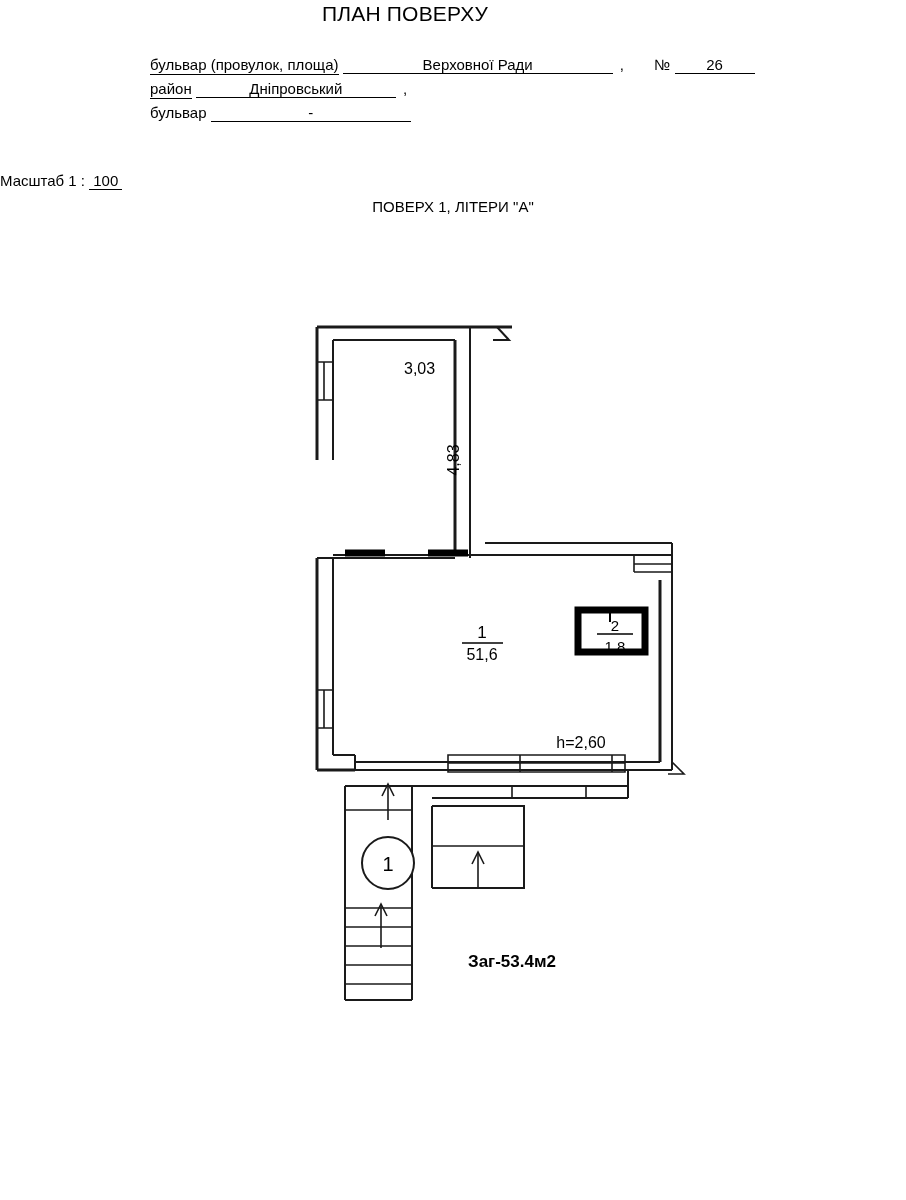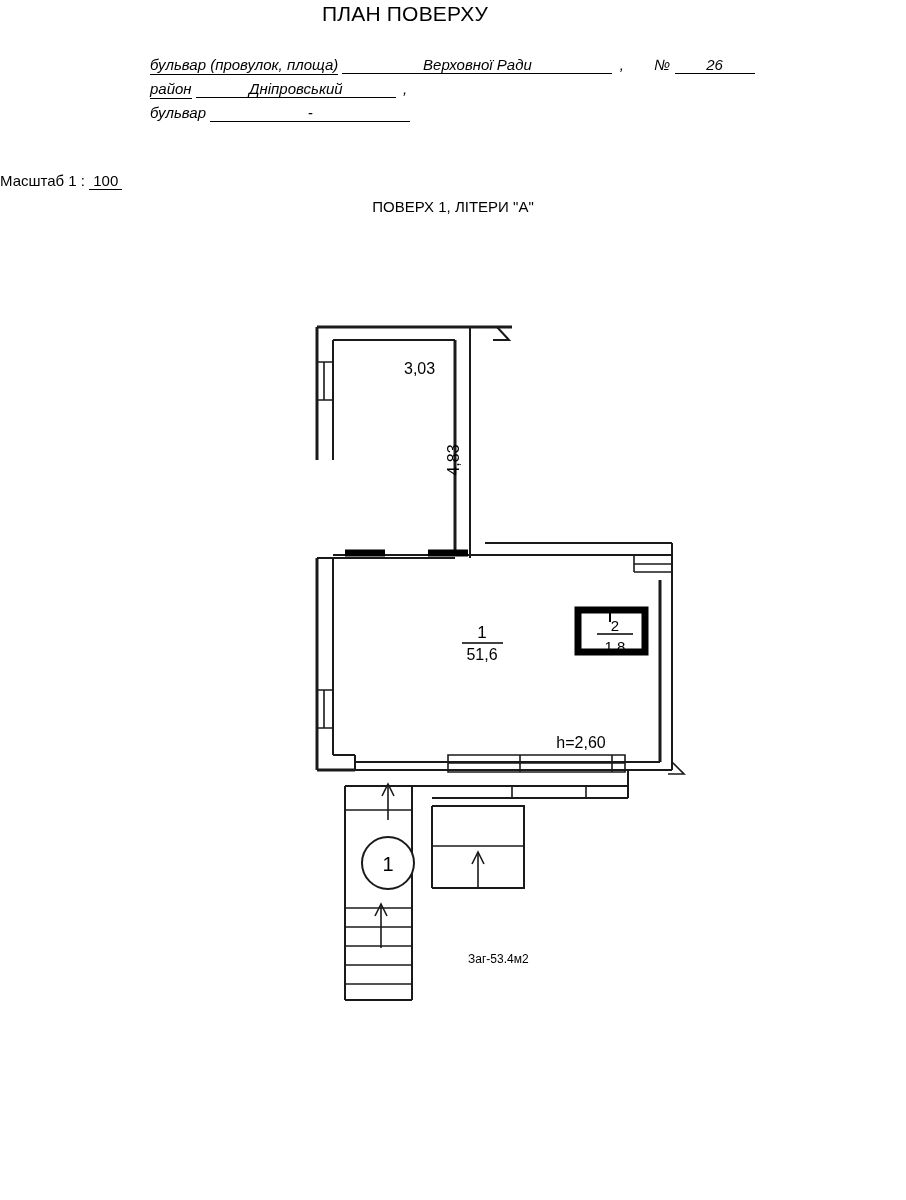--- a/index.html
+++ b/index.html
@@ -31,21 +31,20 @@
     position: absolute;
     top: 56px;
     left: 150px;
     width: 700px;
     font-size: 15px;
   }
   .form-row {
     position: relative;
     height: 24px;
     white-space: nowrap;
-    font-style: italic;
   }
   .lbl {
     display: inline-block;
   }
   .underline {
     display: inline-block;
     border-bottom: 1px solid #000;
     text-align: center;
     vertical-align: baseline;
   }
@@ -89,22 +88,22 @@
     height: 740px;
   }
   .plan svg {
     display: block;
   }
 
   .total {
     position: absolute;
     left: 468px;
     top: 952px;
-    font-size: 12px;
-    font-weight: normal;
+    font-size: 17px;
+    font-weight: bold;
   }
 </style>
 </head>
 <body>
 
 <div class="title">ПЛАН ПОВЕРХУ</div>
 
 <div class="form">
 
   <div class="form-row">

